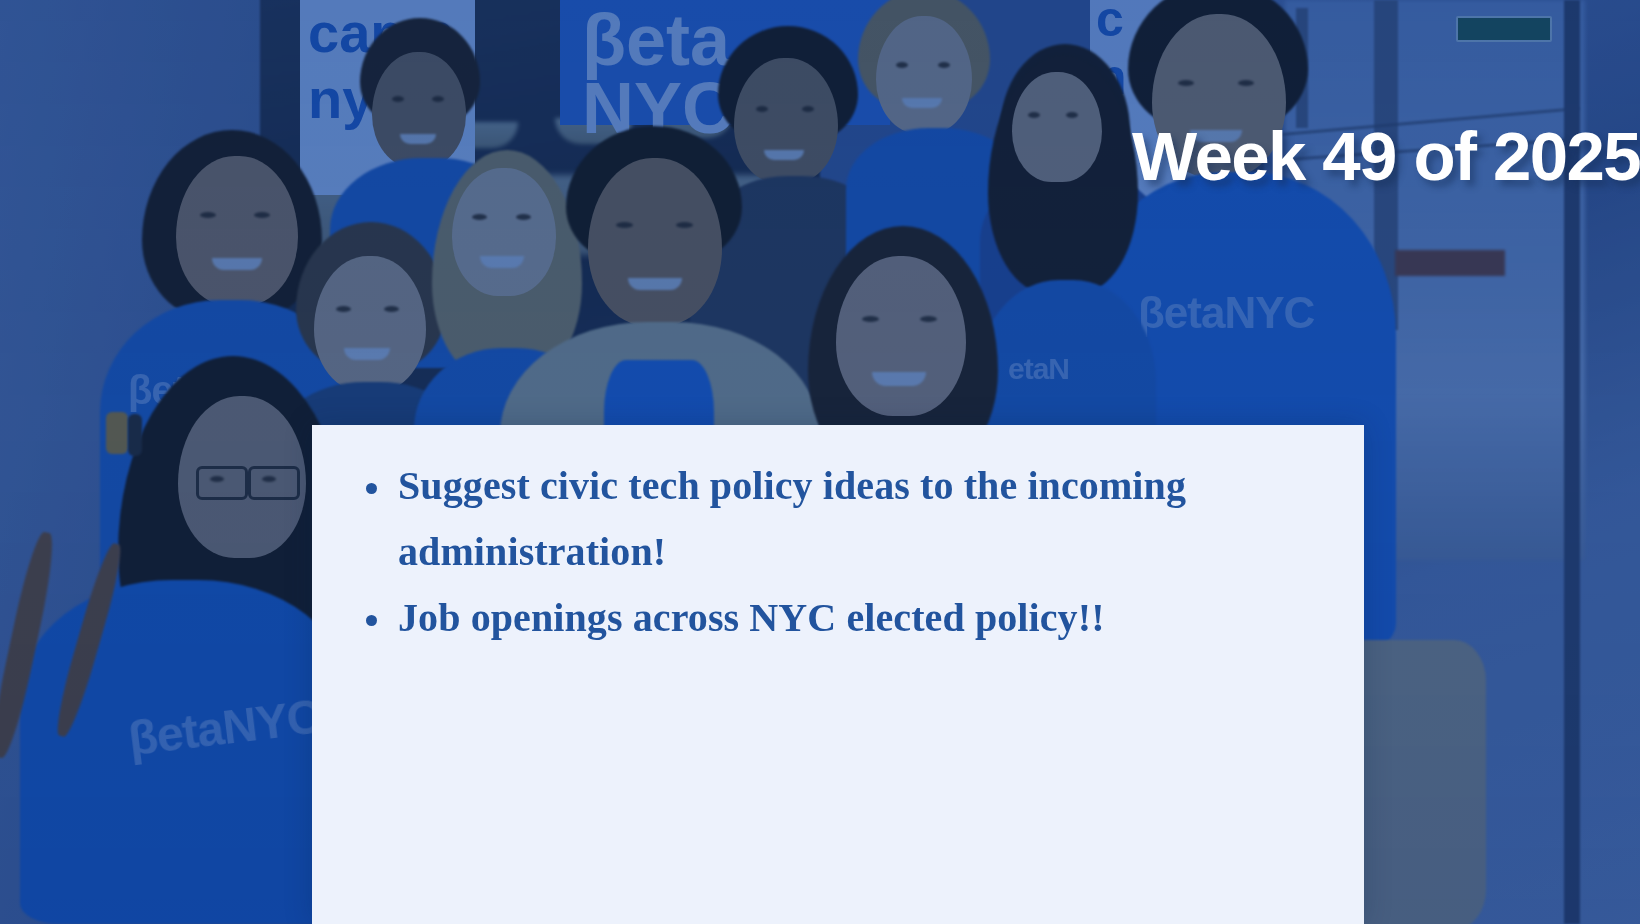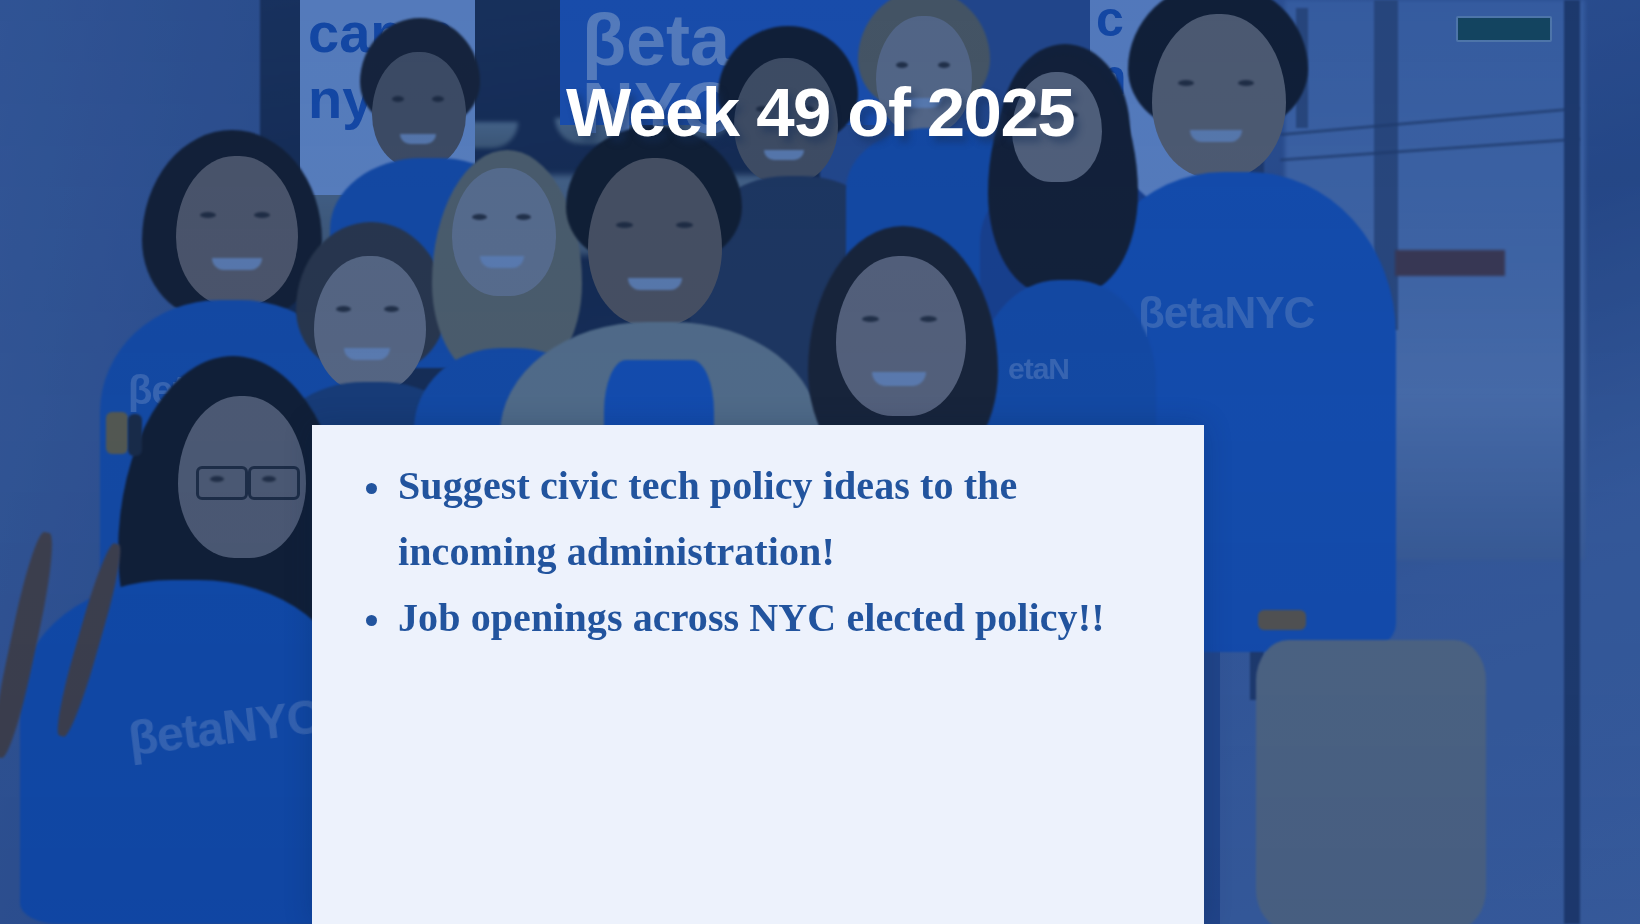--- a/index.html
+++ b/index.html
@@ -205,28 +205,30 @@
     color: #ffffff;
     font-family: "Liberation Sans", sans-serif;
     font-weight: bold;
     font-size: 69px;
     line-height: 1.0;
     letter-spacing: -1.6px;
     text-shadow: 5px 6px 7px rgba(20,45,88,.48);
     white-space: nowrap;
   }
   .title-line.second {
+    margin-top: 44px;
+    text-align: right;
   }
 
   
   .card {
     position: absolute;
     left: 312px;
     top: 425px;
-    width: 892px;
+    width: 1052px;
     bottom: 0;
     background: #edf2fc;
     box-shadow: 0 0 26px rgba(10,30,65,.22);
     padding: 28px 42px 0 42px;
     box-sizing: border-box;
     overflow: hidden;
   }
   ul.bullets {
     list-style: none;
     margin: 0;

